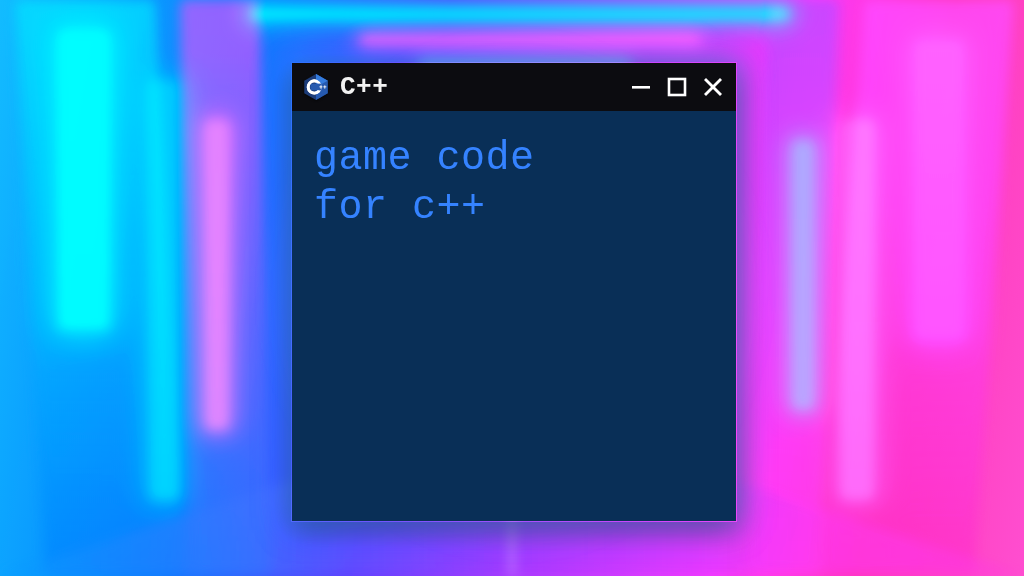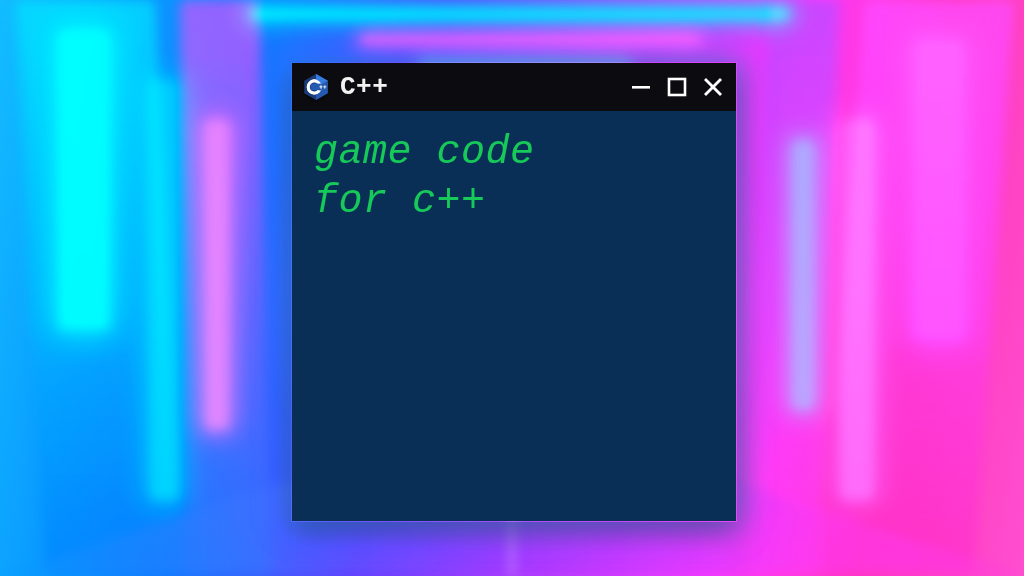--- a/index.html
+++ b/index.html
@@ -84,28 +84,27 @@
     .tb-controls { display: flex; align-items: center; gap: 14px; }
     .tb-ctrl { display: inline-flex; align-items: center; justify-content: center; width: 22px; height: 22px; cursor: pointer; }
     .tb-ctrl svg { display: block; }
 
     .cpp-logo { width: 28px; height: 28px; display: inline-flex; align-items: center; justify-content: center; }
     .cpp-logo svg { filter: drop-shadow(0 1px 1px rgba(0,0,0,0.6)); }
 
     .content {
       height: calc(100% - 48px);
       background: #0c2f53;
-      color: #22c55e;
-      padding: 18px 22px;
+      color: #3b82f6;
+      padding: 24px 22px;
       font-size: 40px;
       line-height: 1.22;
       font-family: 'Courier New', Courier, monospace;
       letter-spacing: 0.5px;
       white-space: pre-line;
-      font-style: italic;
     }
   </style>
 </head>
 <body>
 
 <div class="scene">
 
   <div class="bg-layer">
     <div class="panel pl1"></div>
     <div class="panel pl1a"></div>

